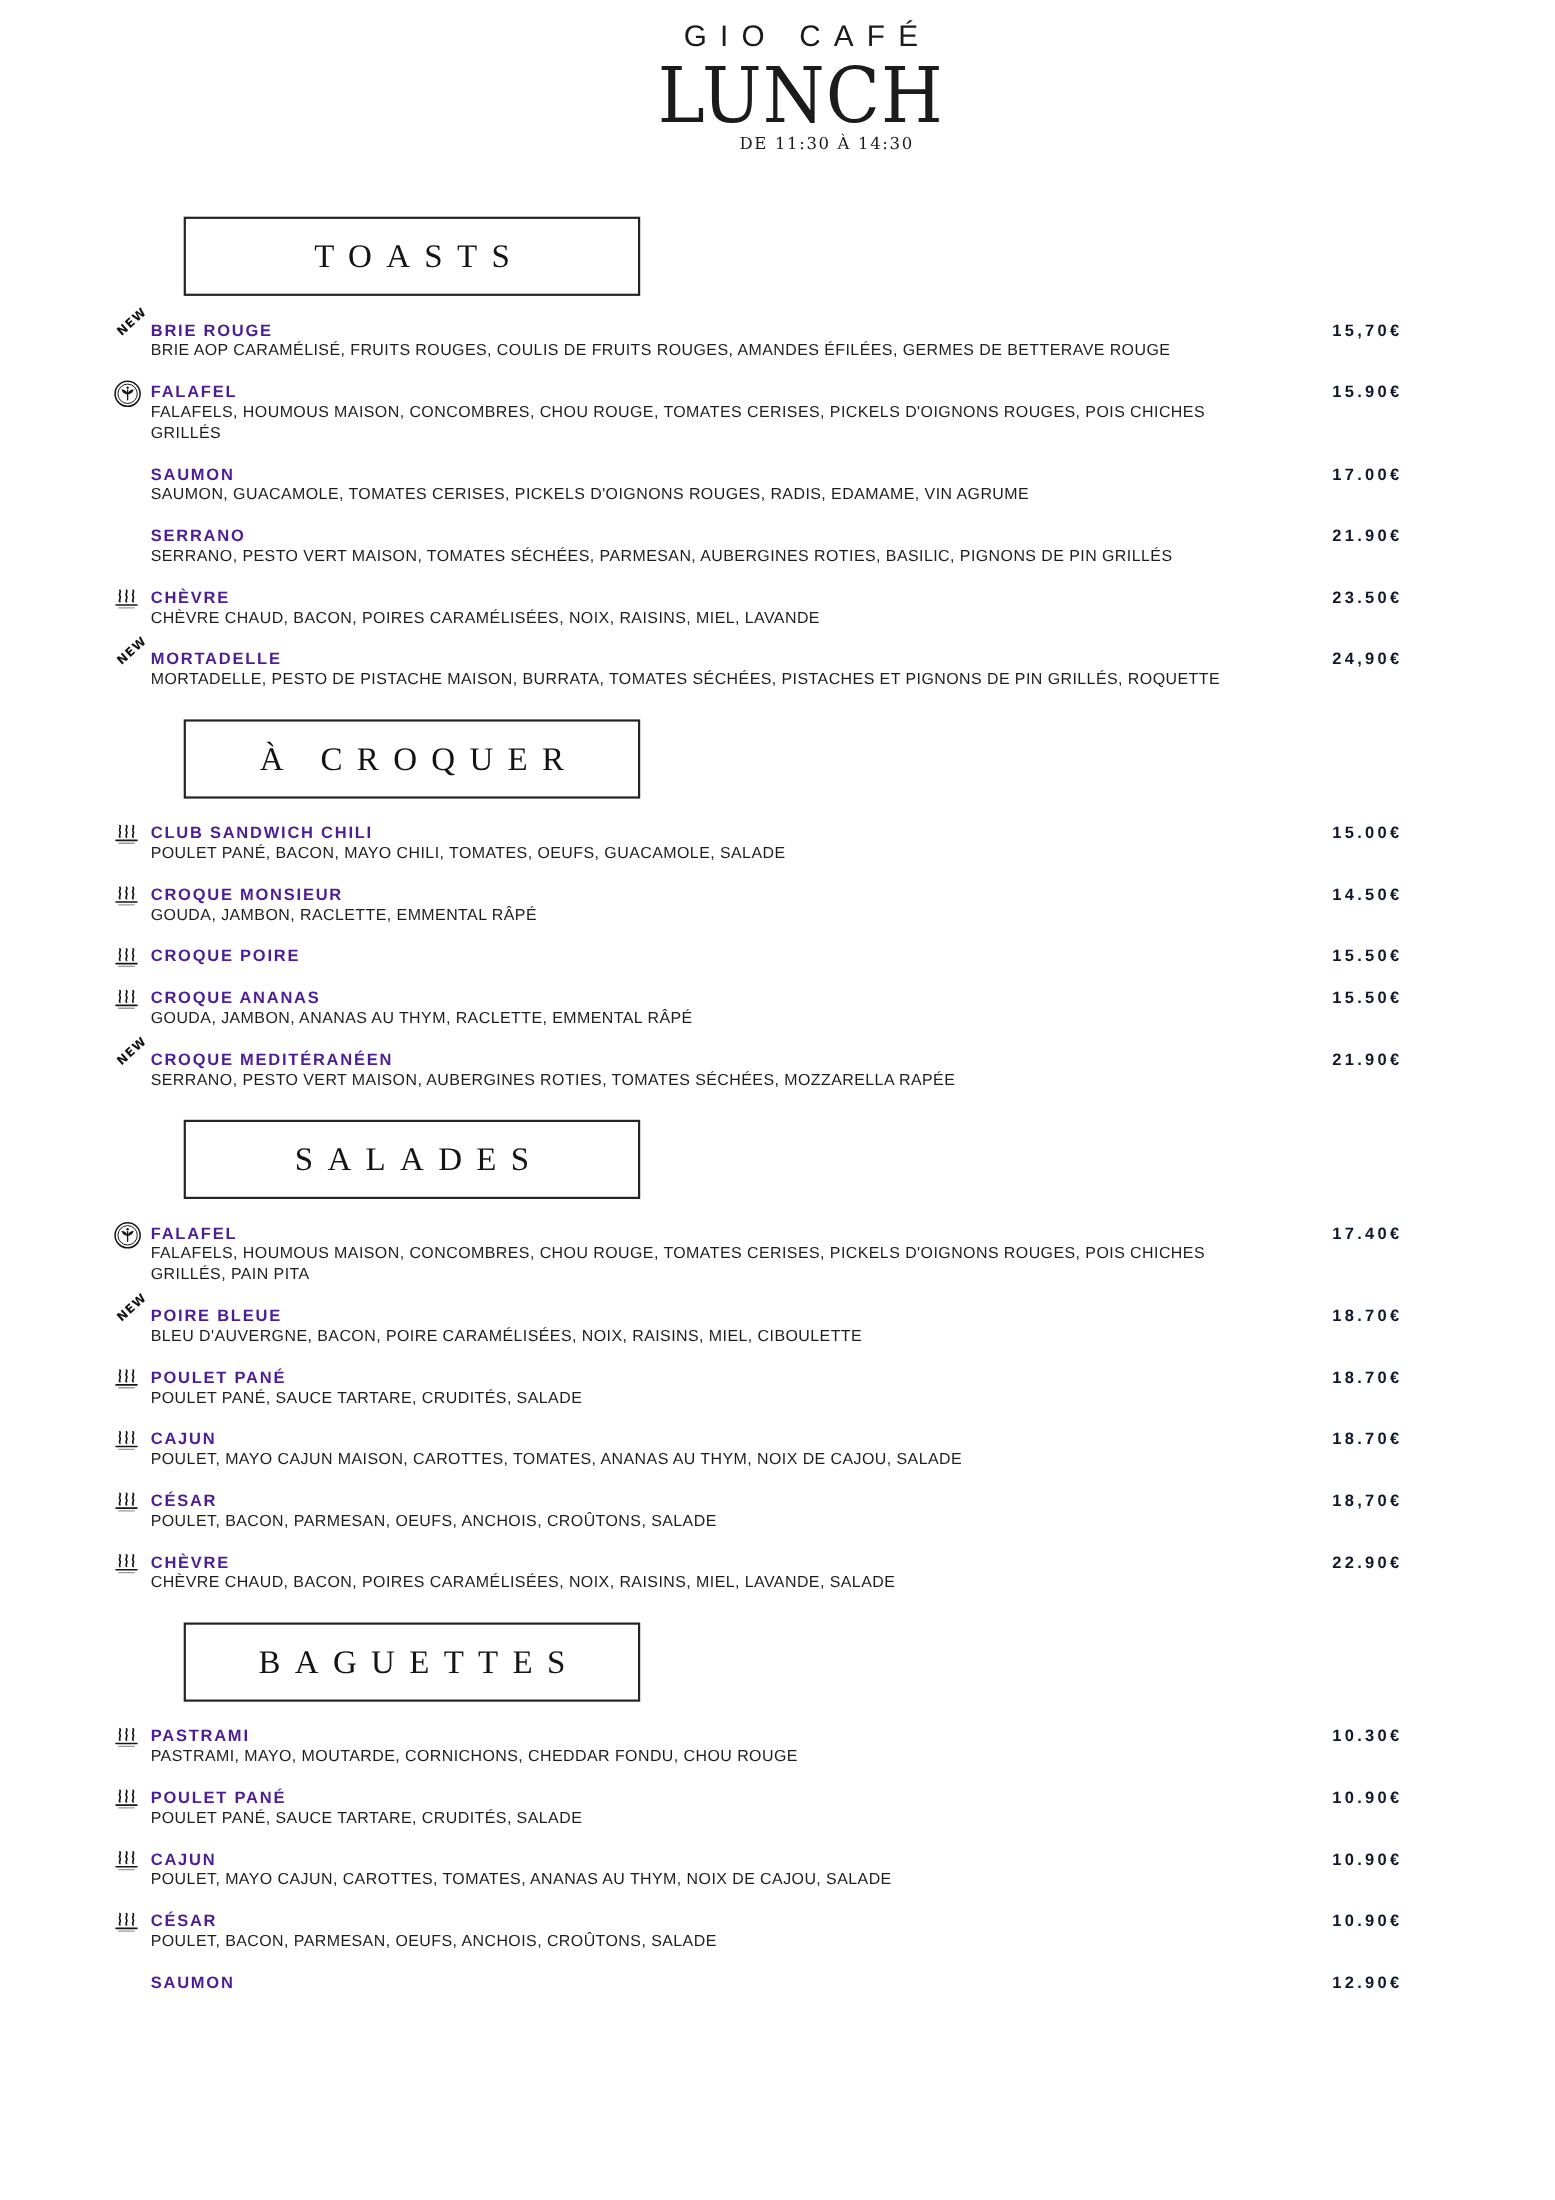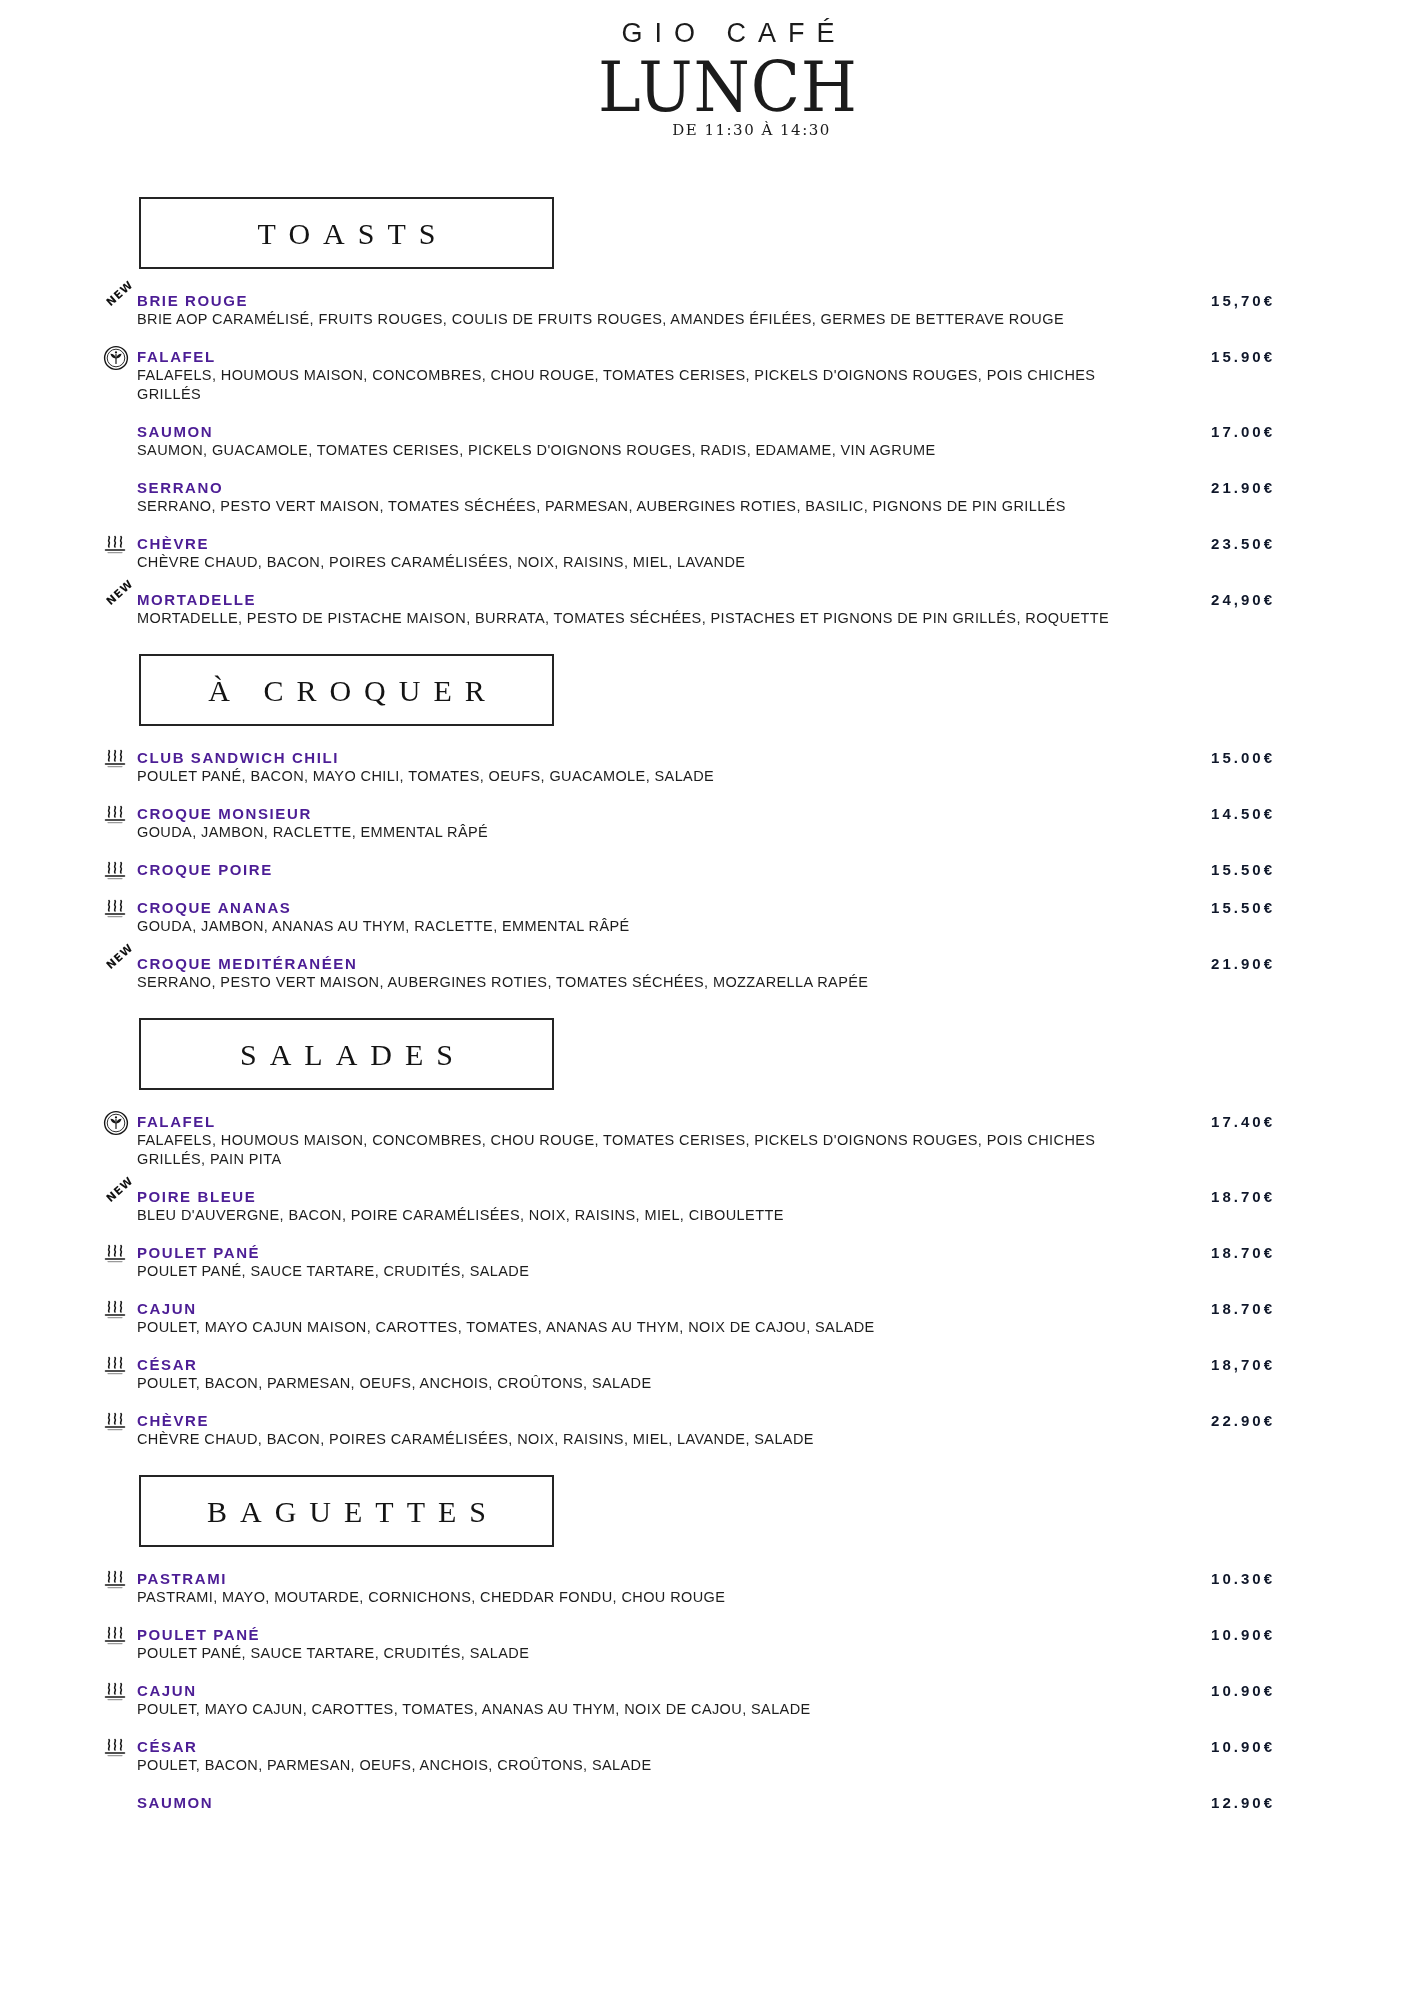--- a/index.html
+++ b/index.html
@@ -49,21 +49,21 @@
     color: #1b1b1b;
     margin-left: 47px;
   }
   
   .content {
     box-sizing: border-box;
     padding-left: 103px;
     padding-right: 139px;
   }
   .section-title-box {
-    margin-left: 36px;
+    margin-left: 64px;
     width: 415px;
     box-sizing: border-box;
     border: 2px solid #242424;
     padding: 20px 0 18px 0;
     text-align: center;
     margin-top: 26px;
     margin-bottom: 18px;
   }
   .menu-section:first-child .section-title-box { margin-top: 58px; }
   .section-title {

